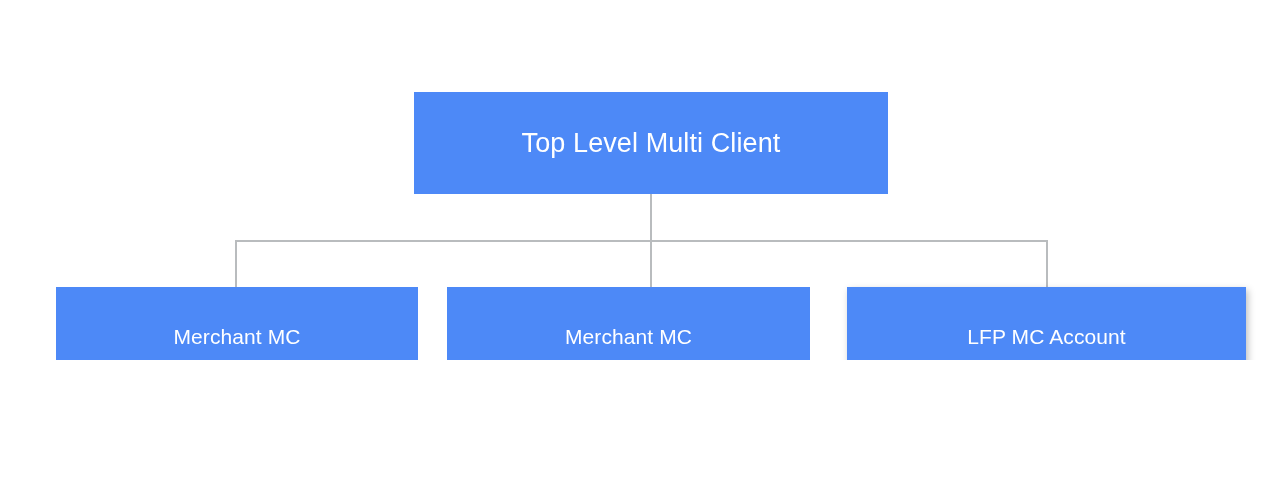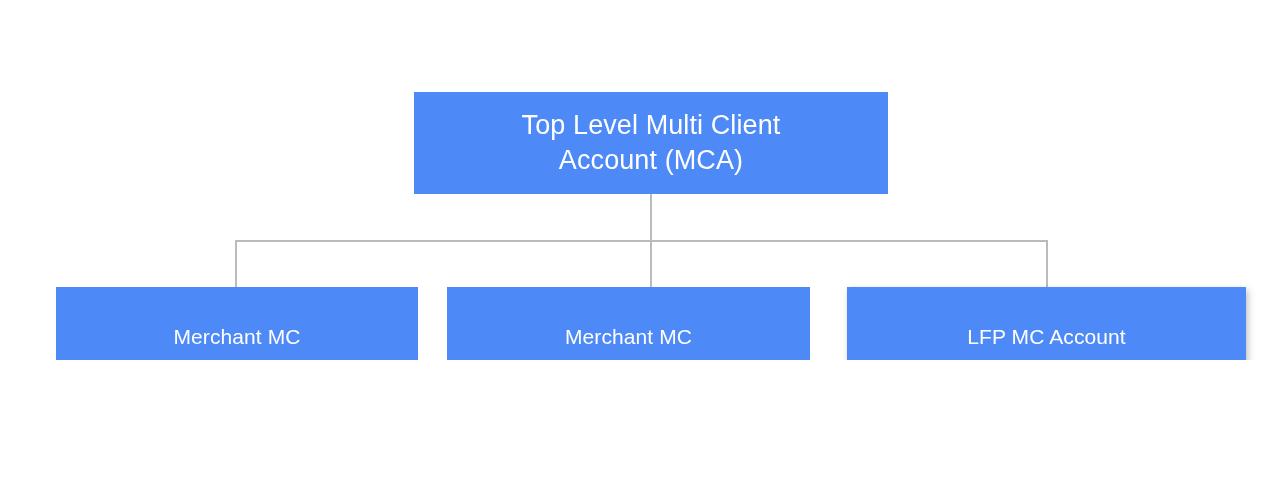--- a/index.html
+++ b/index.html
@@ -112,21 +112,20 @@
   <div class="bline" id="fb-down"></div>
   <div class="bline" id="fb-across"></div>
   <div class="bline" id="fb-up-1"></div>
   <div class="bline" id="fb-up-2"></div>
   <div class="arrowhead" id="arrowhead-1"></div>
   <div class="arrowhead" id="arrowhead-2"></div>
 
   <div class="node" id="node-mca">
     <span class="label">
       <span class="l1">Top Level Multi Client</span>
-      <span class="l2">Account (MCA)</span>
     </span>
   </div>
 
   <div class="node" id="node-sub1">
     <span class="label">
       <span class="l1">Merchant MC</span>
     </span>
   </div>
 
   <div class="node" id="node-sub2">

